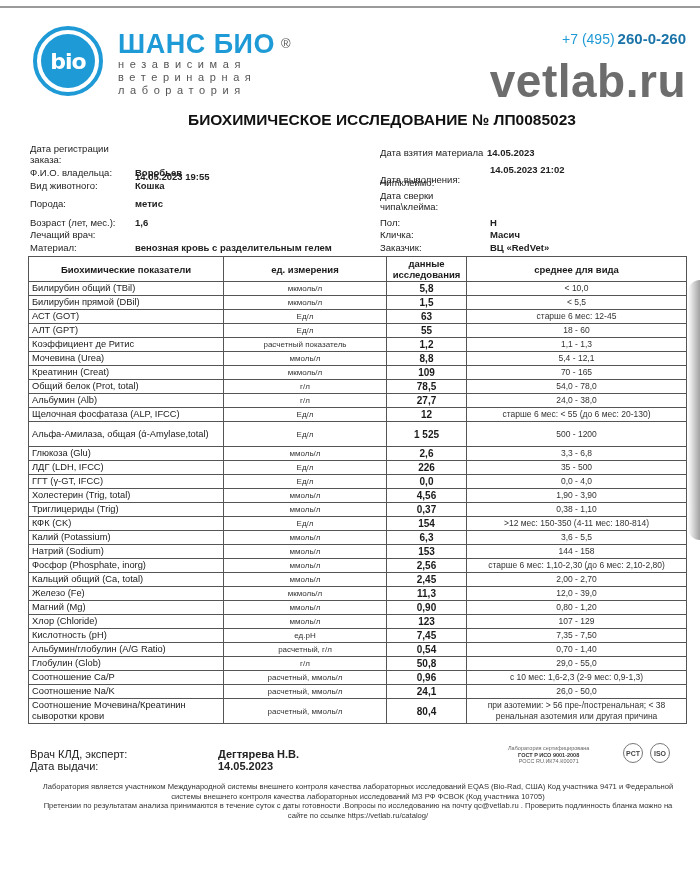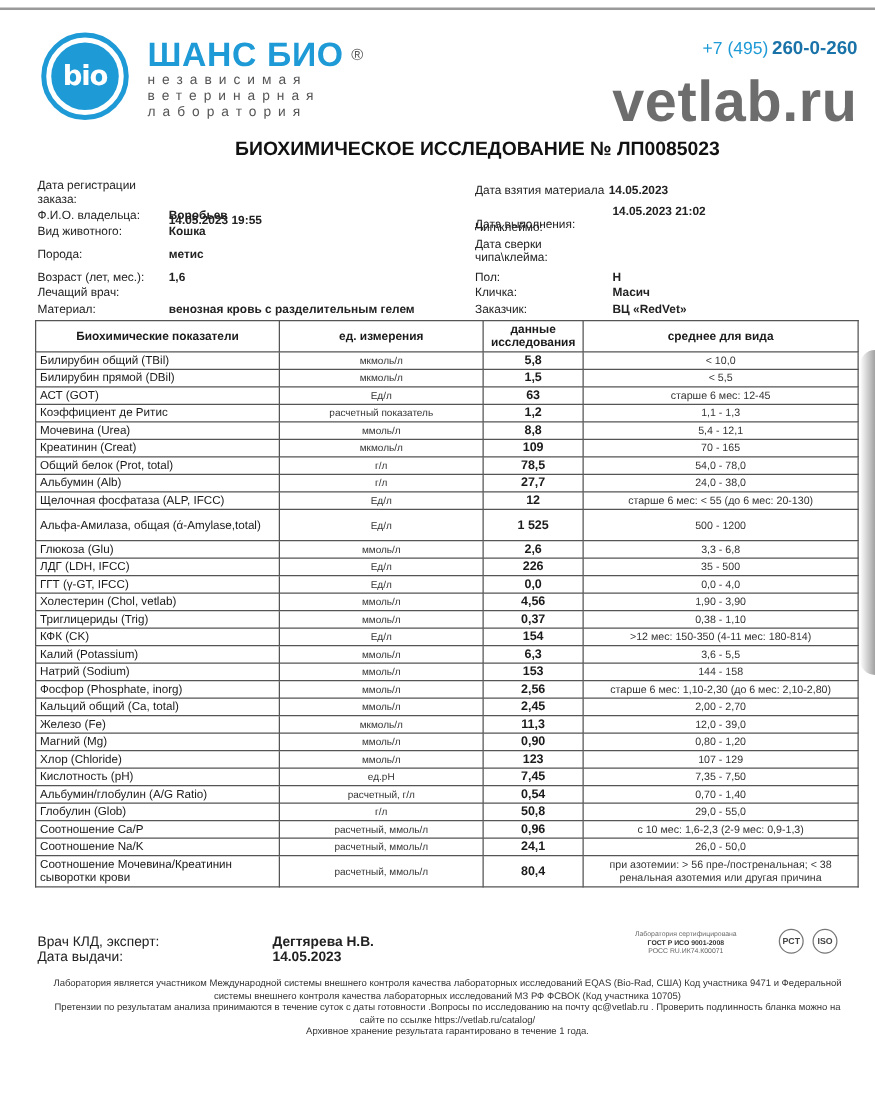--- a/index.html
+++ b/index.html
@@ -146,20 +146,26 @@
         <td class="value">1,5</td>
         <td class="ref">&lt; 5,5</td>
       </tr>
       <tr>
         <td class="name">АСТ (GOT)</td>
         <td class="unit">Ед/л</td>
         <td class="value">63</td>
         <td class="ref">старше 6 мес: 12-45</td>
       </tr>
       <tr>
+        <td class="name">АЛТ (GPT)</td>
+        <td class="unit">Ед/л</td>
+        <td class="value">55</td>
+        <td class="ref">18 - 60</td>
+      </tr>
+      <tr>
         <td class="name">Коэффициент де Ритис</td>
         <td class="unit">расчетный показатель</td>
         <td class="value">1,2</td>
         <td class="ref">1,1 - 1,3</td>
       </tr>
       <tr>
         <td class="name">Мочевина (Urea)</td>
         <td class="unit">ммоль/л</td>
         <td class="value">8,8</td>
         <td class="ref">5,4 - 12,1</td>
@@ -206,21 +212,21 @@
         <td class="value">226</td>
         <td class="ref">35 - 500</td>
       </tr>
       <tr>
         <td class="name">ГГТ (γ-GT, IFCC)</td>
         <td class="unit">Ед/л</td>
         <td class="value">0,0</td>
         <td class="ref">0,0 - 4,0</td>
       </tr>
       <tr>
-        <td class="name">Холестерин (Chol, vetlab)</td>
+        <td class="name">Холестерин (Trig, total)</td>
         <td class="unit">ммоль/л</td>
         <td class="value">4,56</td>
         <td class="ref">1,90 - 3,90</td>
       </tr>
       <tr>
         <td class="name">Триглицериды (Trig)</td>
         <td class="unit">ммоль/л</td>
         <td class="value">0,37</td>
         <td class="ref">0,38 - 1,10</td>
       </tr>
@@ -326,14 +332,13 @@
   <div>РОСС RU.ИК74.К00071</div>
 </div>
 <div class="seal" style="left:623px;">PCT</div>
 <div class="seal" style="left:650px;">ISO</div>
 
 <div class="notes">
   <div>Лаборатория  является участником Международной  системы внешнего контроля качества лабораторных исследований  EQAS (Bio-Rad, США) Код участника 9471 и Федеральной</div>
   <div>системы внешнего контроля качества лабораторных исследований МЗ РФ ФСВОК (Код участника 10705)</div>
   <div>Претензии по результатам анализа принимаются в течение суток с даты готовности .Вопросы по исследованию  на почту qc@vetlab.ru . Проверить подлинность бланка можно на</div>
   <div>сайте по ссылке https://vetlab.ru/catalog/</div>
-  <div>Архивное хранение результата гарантировано в течение 1 года.</div>
 </div>
 
 </body></html>

